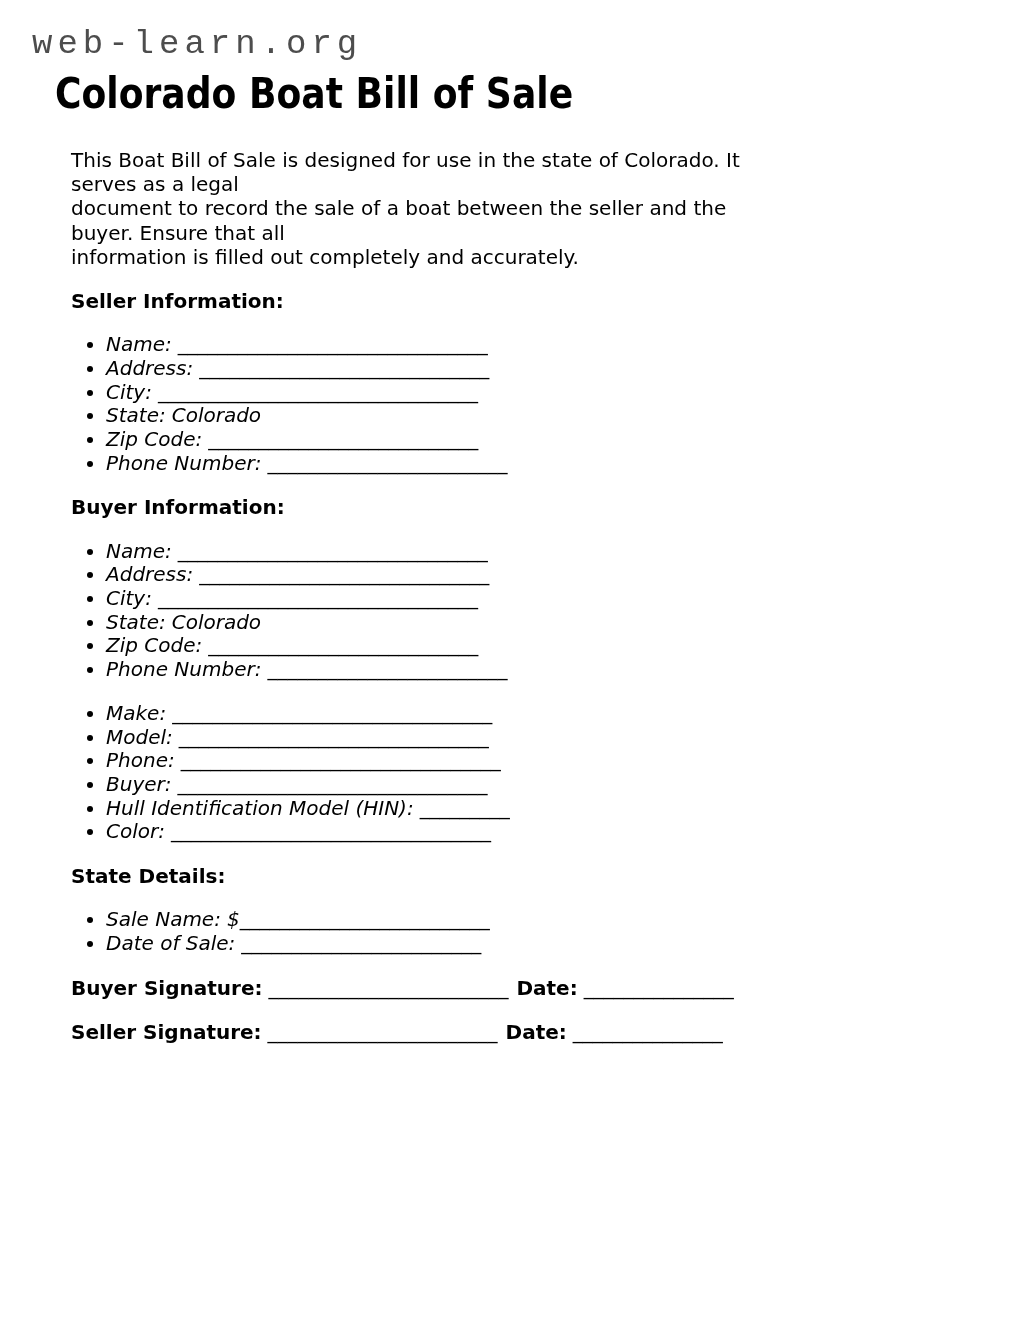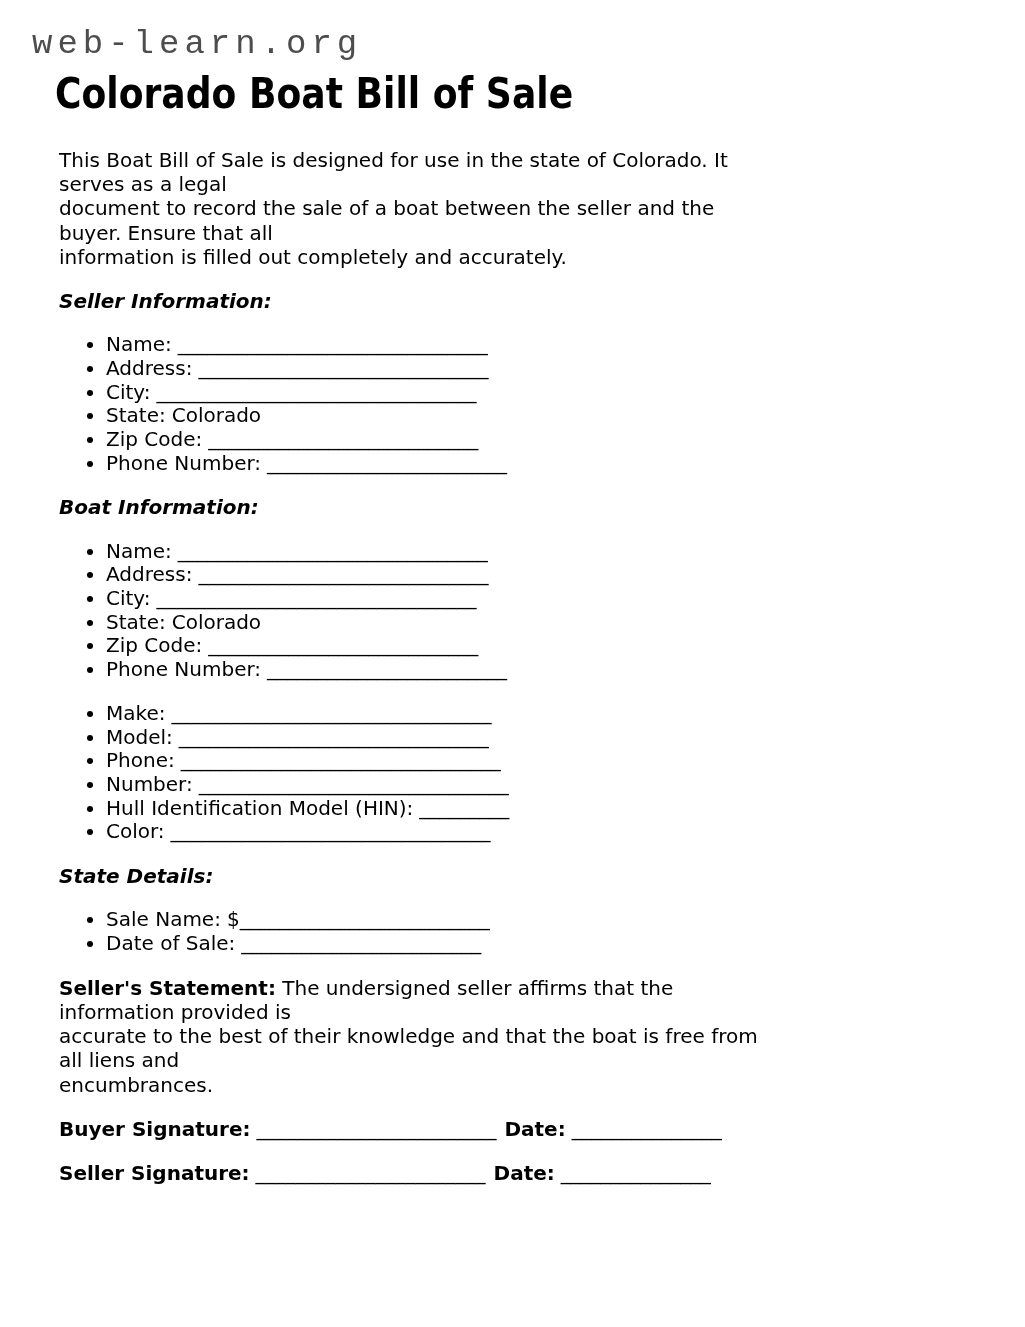--- a/index.html
+++ b/index.html
@@ -29,29 +29,29 @@
   }
   h1.title {
     font-size: 43px;
     line-height: 50px;
     font-weight: bold;
     margin: 2px 0 30px 0;
     transform: scaleX(0.84);
     transform-origin: 0 50%;
     white-space: nowrap;
   }
-  .para { margin: 0 0 20px 4px; }
+  .para { margin: 0 0 20px 16px; }
   .prewrap { white-space: pre-line; }
-  .heading { font-weight: bold; font-style: italic; }
+  .heading { font-weight: bold; }
   ul.fields {
     margin: 0 0 20px 0;
     padding: 0 0 0 51px;
     list-style: disc;
   }
-  ul.fields li { line-height: 23.7px; }
+  ul.fields li { line-height: 23.7px; font-style: italic; }
   .val { margin-left: 6px; }
   .sig-line { margin-left: 6px; }
   .date-lbl { margin-left: 8px; }
   .date-line { margin-left: 6px; }
   strong { font-weight: bold; }
 </style>
 </head>
 <body>
 
 <div class="page">
@@ -70,53 +70,48 @@
   <ul class="fields">
     <li><span class="lbl">Name:</span><span class="val">_______________________________</span></li>
     <li><span class="lbl">Address:</span><span class="val">_____________________________</span></li>
     <li><span class="lbl">City:</span><span class="val">________________________________</span></li>
     <li><span class="lbl">State:</span><span class="val">Colorado</span></li>
     <li><span class="lbl">Zip Code:</span><span class="val">___________________________</span></li>
     <li><span class="lbl">Phone Number:</span><span class="val">________________________</span></li>
   </ul>
 
   <p class="para heading">
-    <strong>Boat Information:</strong>
+    <strong>Buyer Information:</strong>
   </p>
   <ul class="fields">
     <li><span class="lbl">Name:</span><span class="val">_______________________________</span></li>
     <li><span class="lbl">Address:</span><span class="val">_____________________________</span></li>
     <li><span class="lbl">City:</span><span class="val">________________________________</span></li>
     <li><span class="lbl">State:</span><span class="val">Colorado</span></li>
     <li><span class="lbl">Zip Code:</span><span class="val">___________________________</span></li>
     <li><span class="lbl">Phone Number:</span><span class="val">________________________</span></li>
   </ul>
 
   <ul class="fields">
     <li><span class="lbl">Make:</span><span class="val">________________________________</span></li>
     <li><span class="lbl">Model:</span><span class="val">_______________________________</span></li>
     <li><span class="lbl">Phone:</span><span class="val">________________________________</span></li>
-    <li><span class="lbl">Number:</span><span class="val">_______________________________</span></li>
+    <li><span class="lbl">Buyer:</span><span class="val">_______________________________</span></li>
     <li><span class="lbl">Hull Identification Model (HIN):</span><span class="val">_________</span></li>
     <li><span class="lbl">Color:</span><span class="val">________________________________</span></li>
   </ul>
 
   <p class="para heading">
     <strong>State Details:</strong>
   </p>
   <ul class="fields">
     <li><span class="lbl">Sale Name:</span><span class="val">$_________________________</span></li>
     <li><span class="lbl">Date of Sale:</span><span class="val">________________________</span></li>
   </ul>
 
-  <p class="para">
-    <strong>Seller's Statement:</strong><span class="prewrap"> The undersigned seller affirms that the information provided is
-accurate to the best of their knowledge and that the boat is free from all liens and
-encumbrances.</span>
-  </p>
 
   <p class="para">
     <strong>Buyer Signature:</strong><span class="sig-line">________________________</span><strong class="date-lbl">Date:</strong><span class="date-line">_______________</span>
   </p>
 
   <p class="para">
     <strong>Seller Signature:</strong><span class="sig-line">_______________________</span><strong class="date-lbl">Date:</strong><span class="date-line">_______________</span>
   </p>
 
 

